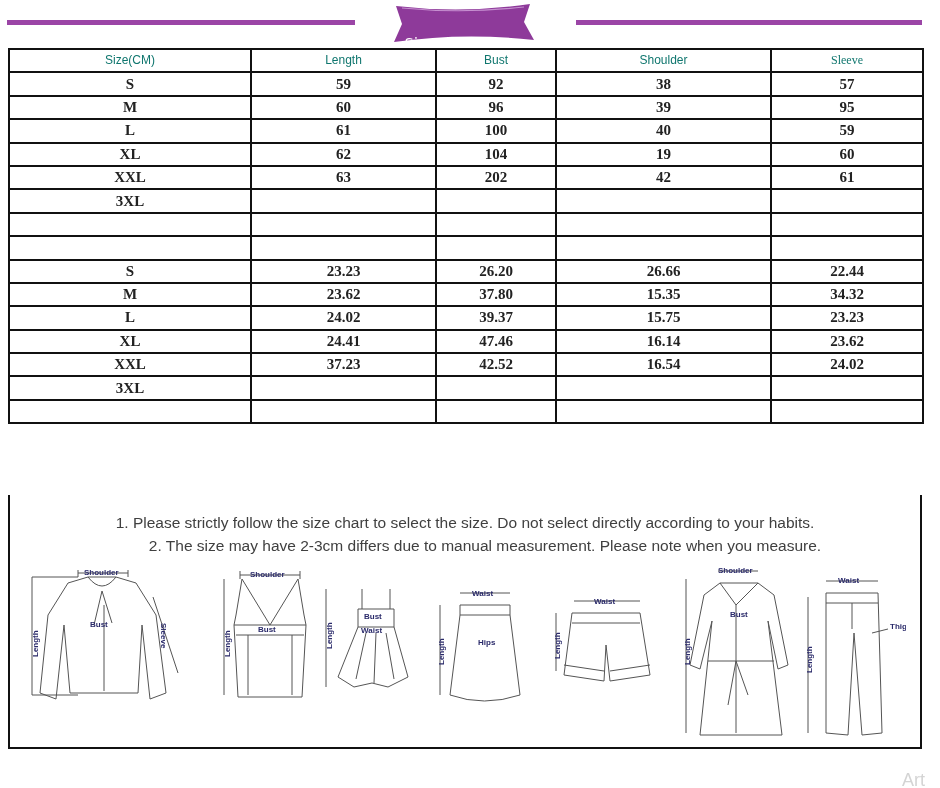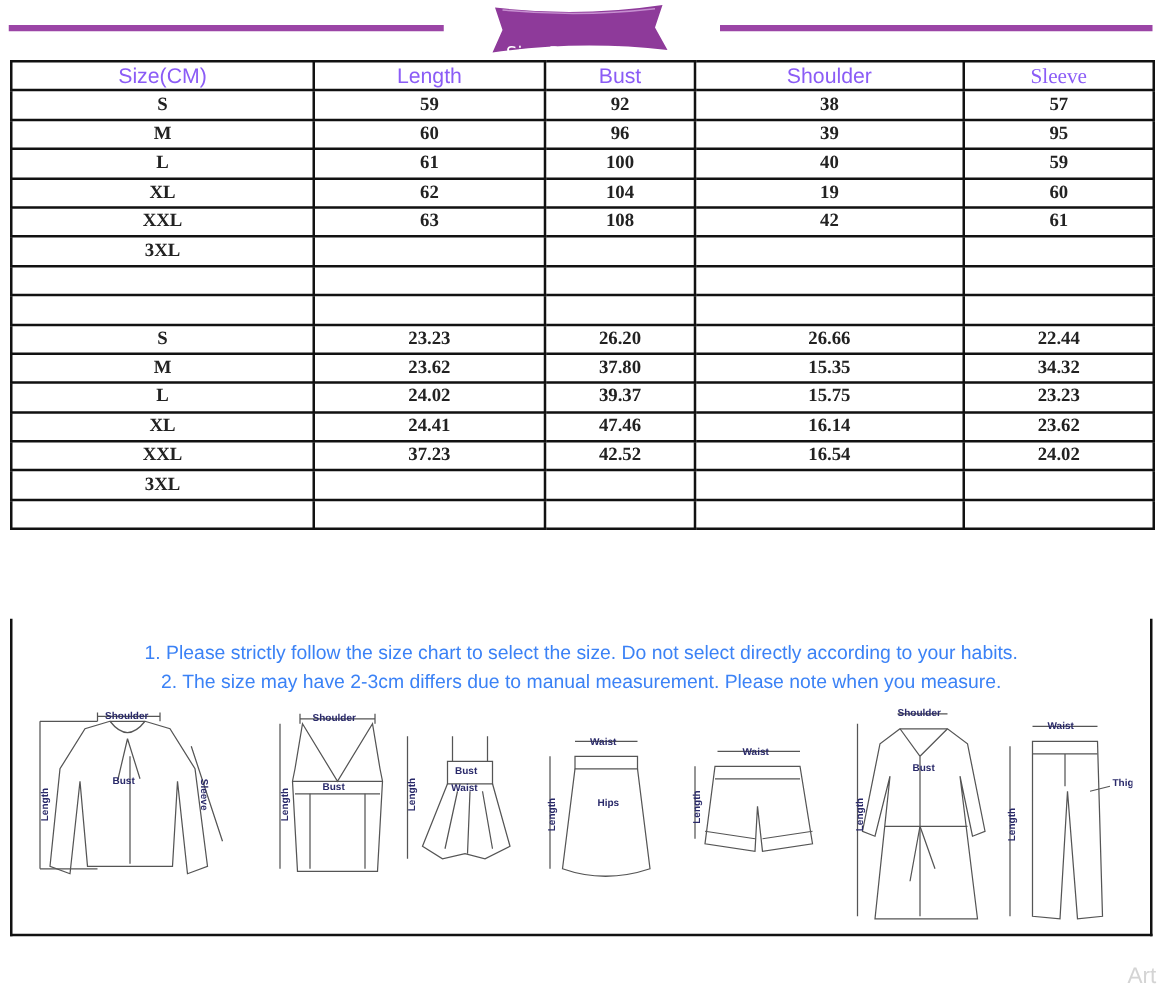--- a/index.html
+++ b/index.html
@@ -5,26 +5,26 @@
     html, body { margin: 0; padding: 0; background: #ffffff; }
     body { width: 940px; height: 788px; position: relative; overflow: hidden; font-family: "Liberation Serif", serif; }
     .rule { position: absolute; top: 20px; height: 5px; background: #9b45a6; }
     .rule.left { left: 7px; width: 348px; }
     .rule.right { left: 576px; width: 346px; }
     .banner { position: absolute; left: 388px; top: 2px; width: 150px; height: 40px; }
     .banner svg { position: absolute; left: 0; top: 0; }
     .banner-text { position: absolute; left: 0; top: 9px; width: 150px; text-align: center; color: #ffffff; font-family: "DejaVu Sans", sans-serif; font-size: 14px; letter-spacing: 0.2px; margin-top: 24px; }
     table.size { position: absolute; left: 8px; top: 48px; width: 914px; border-collapse: collapse; table-layout: fixed; }
     table.size td { border: 2.5px solid #111; height: 21.4px; padding: 0; text-align: center; font-size: 15px; font-weight: bold; color: #222; line-height: 21px; }
-    table.size td.hdr { font-family: "Liberation Sans", sans-serif; font-weight: normal; font-size: 17px; color: #8b5cf6; }
+    table.size td.hdr { font-family: "Liberation Sans", sans-serif; font-weight: normal; font-size: 12px; color: #0f766e; }
     table.size td.hdr.serif { font-family: "Liberation Serif", serif; }
     .notes { position: absolute; left: 8px; top: 495px; width: 910px; height: 252px; border-left: 2.5px solid #111; border-right: 2.5px solid #111; border-bottom: 2.5px solid #111; }
-    .note { position: absolute; left: 0; width: 910px; text-align: center; font-family: "Liberation Sans", sans-serif; font-size: 15.5px; color: #3b82f6; }
+    .note { position: absolute; left: 0; width: 910px; text-align: center; font-family: "Liberation Sans", sans-serif; font-size: 15.5px; color: #404040; }
     .note.n1 { top: 19px; }
-    .note.n2 { top: 42px; }
+    .note.n2 { top: 42px; padding-left: 20px; }
     .figures { position: absolute; left: 0; top: 70px; width: 910px; height: 180px; }
     .fig { position: absolute; }
     .lbl { font-family: "Liberation Sans", sans-serif; font-size: 8px; font-weight: bold; fill: #2a2a6a; }
     .watermark { position: absolute; left: 902px; top: 770px; font-family: "Liberation Sans", sans-serif; font-size: 18px; color: #d4d4d4; }
   </style>
 </head>
 <body>
 
 <div class="rule left"></div>
 <div class="rule right"></div>
@@ -77,21 +77,21 @@
     <tr>
       <td>XL</td>
       <td>62</td>
       <td>104</td>
       <td>19</td>
       <td>60</td>
     </tr>
     <tr>
       <td>XXL</td>
       <td>63</td>
-      <td>108</td>
+      <td>202</td>
       <td>42</td>
       <td>61</td>
     </tr>
     <tr>
       <td>3XL</td>
       <td></td>
       <td></td>
       <td></td>
       <td></td>
     </tr>

